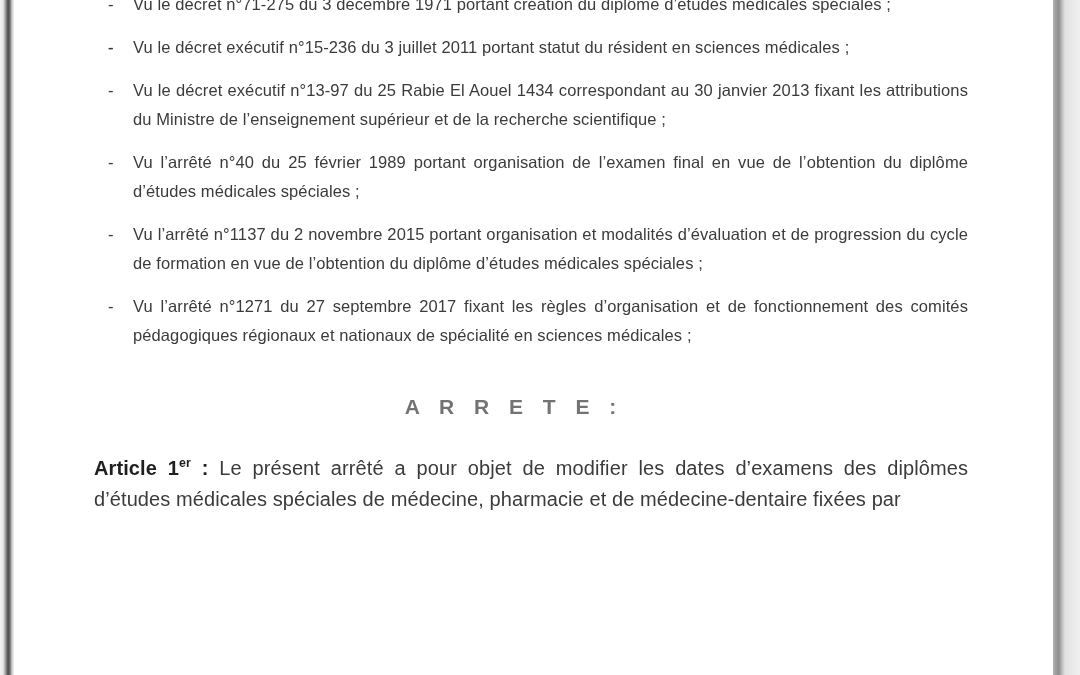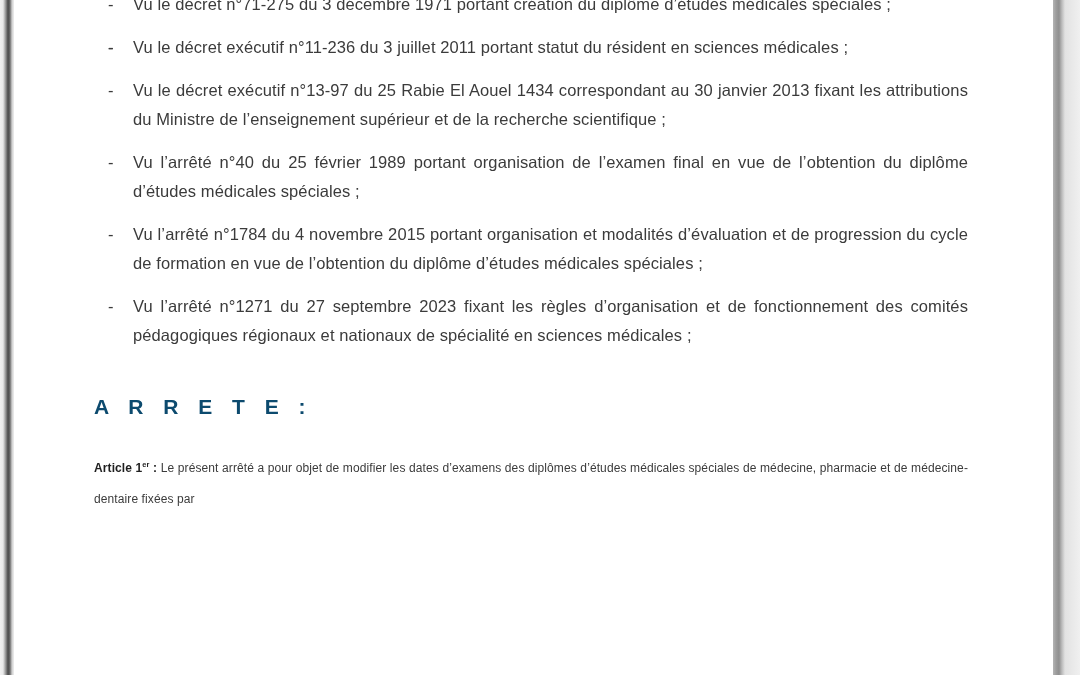--- a/index.html
+++ b/index.html
@@ -101,32 +101,33 @@
     left: 14px;
     top: 0;
     color: #3b3b3b;
     font-size: 16.5px;
     line-height: 29px;
   }
 
   
   #arrete-heading {
     margin-top: 42px;
+    text-align: center;
     font-size: 21px;
     font-weight: bold;
     letter-spacing: 7px;
-    color: #0c4a6e;
+    color: #737373;
     line-height: 29px;
     padding-right: 34px;  
   }
 
   
   #article-one {
     margin-top: 32px;
-    font-size: 12px;
+    font-size: 20px;
     line-height: 31px;
     color: #3b3b3b;
     text-align: justify;
     text-justify: inter-word;
     letter-spacing: 0.1px;
   }
   #article-one .art-label {
     font-weight: bold;
     color: #1f1f1f;
   }
@@ -155,37 +156,37 @@
       <ul class="recital-list">
         <li class="recital-item">
           <span class="recital-dash">-</span>
           <span>Vu le décret n°71-275 du 3 décembre 1971 portant création du diplôme d’études médicales spéciales ;</span>
         </li>
         <li class="recital-item">
           <span class="recital-dash">-</span>
         </li>
         <li class="recital-item">
           <span class="recital-dash">-</span>
-          <span>Vu le décret exécutif n°11-236 du 3 juillet 2011 portant statut du résident en sciences médicales ;</span>
+          <span>Vu le décret exécutif n°15-236 du 3 juillet 2011 portant statut du résident en sciences médicales ;</span>
         </li>
         <li class="recital-item">
           <span class="recital-dash">-</span>
           <span>Vu le décret exécutif n°13-97 du 25 Rabie El Aouel 1434 correspondant au 30 janvier 2013 fixant les attributions du Ministre de l’enseignement supérieur et de la recherche scientifique ;</span>
         </li>
         <li class="recital-item">
           <span class="recital-dash">-</span>
           <span>Vu l’arrêté n°40 du 25 février 1989 portant organisation de l’examen final en vue de l’obtention du diplôme d’études médicales spéciales ;</span>
         </li>
         <li class="recital-item">
           <span class="recital-dash">-</span>
-          <span>Vu l’arrêté n°1784 du 4 novembre 2015 portant organisation et modalités d’évaluation et de progression du cycle de formation en vue de l’obtention du diplôme d’études médicales spéciales ;</span>
+          <span>Vu l’arrêté n°1137 du 2 novembre 2015 portant organisation et modalités d’évaluation et de progression du cycle de formation en vue de l’obtention du diplôme d’études médicales spéciales ;</span>
         </li>
         <li class="recital-item">
           <span class="recital-dash">-</span>
-          <span>Vu l’arrêté n°1271 du 27 septembre 2023 fixant les règles d’organisation et de fonctionnement des comités pédagogiques régionaux et nationaux de spécialité en sciences médicales ;</span>
+          <span>Vu l’arrêté n°1271 du 27 septembre 2017 fixant les règles d’organisation et de fonctionnement des comités pédagogiques régionaux et nationaux de spécialité en sciences médicales ;</span>
         </li>
       </ul>
 
       <div id="arrete-heading">A R R E T E :</div>
 
       <p id="article-one">
         <span class="art-label"><span>Article 1</span><sup>er</sup><span> : </span></span><span>Le présent arrêté a pour objet de modifier les dates d’examens des diplômes d’études médicales spéciales de médecine, pharmacie et de médecine-dentaire fixées par</span>
       </p>
 
     </div>

